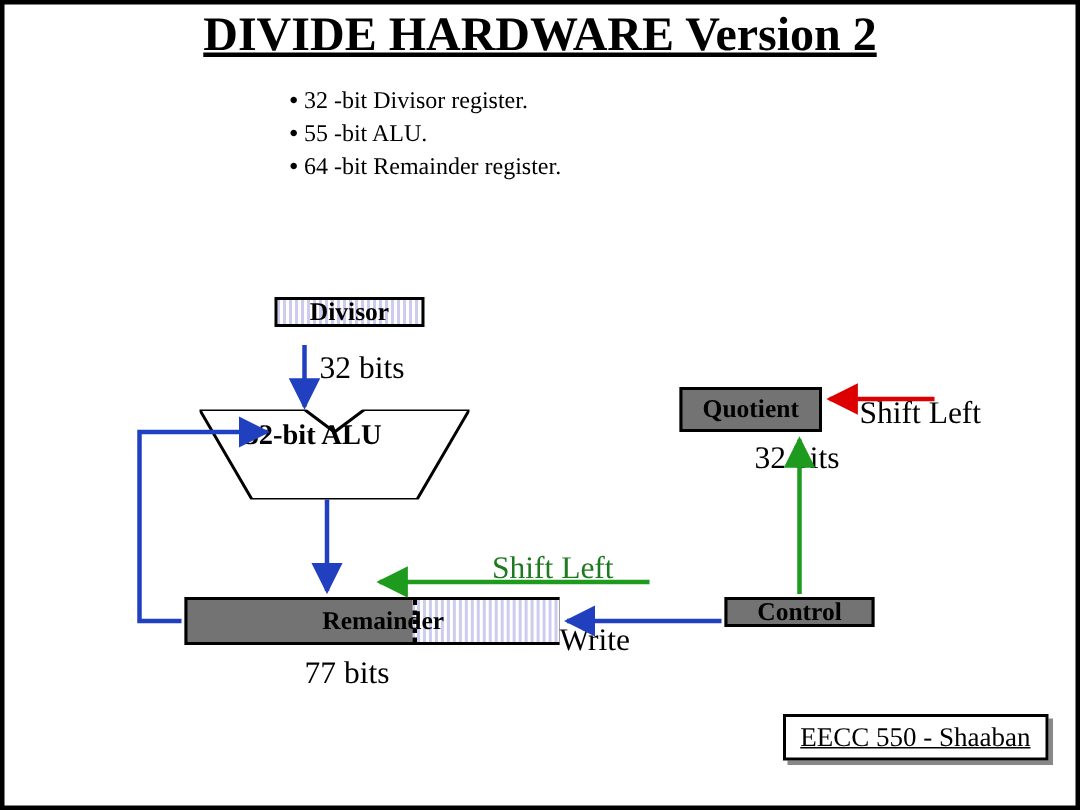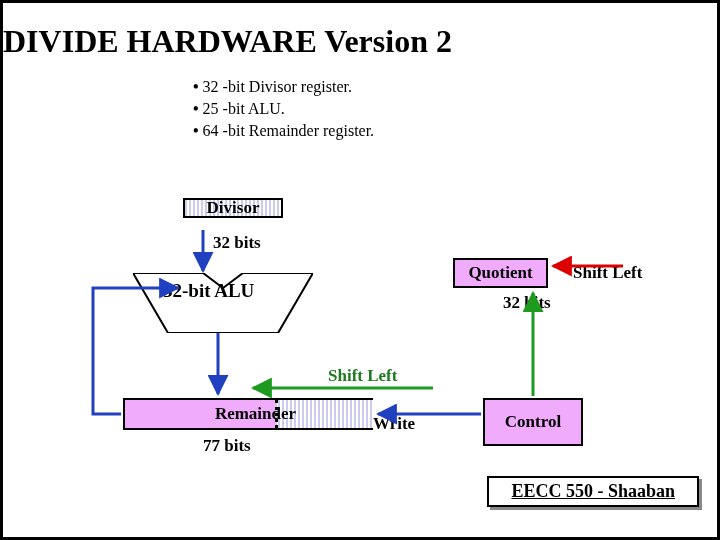--- a/index.html
+++ b/index.html
@@ -1,52 +1,52 @@
 <!DOCTYPE html>
 <html><head>
 <meta charset="utf-8">
 <style>
 *{margin:0;padding:0;box-sizing:border-box}
 body{font-family:"Times New Roman",serif;background:#fff}
 .slide{width:720px;height:540px;border:3px solid #000;position:relative;background:#fff}
-.title{font-size:32px;font-weight:bold;text-align:left;margin-top:20px;}
+.title{font-size:32px;font-weight:bold;text-align:center;margin-top:1px;text-decoration:underline}
 .bullets{margin:18px 0 0 190px;font-size:16px}
 .bullets li{list-style:none;margin:4px 0}
 .bullets li::before{content:"• ";font-weight:bold}
 .diagram{position:absolute;top:195px;left:0;width:720px;height:280px}
-.box{position:absolute;border:2px solid #000;background:#f0abfc;font-size:17px;font-weight:bold;display:flex;align-items:center;justify-content:center}
+.box{position:absolute;border:2px solid #000;background:#737373;font-size:17px;font-weight:bold;display:flex;align-items:center;justify-content:center}
 .divisor-box{left:180px;top:0;width:100px;height:20px;background:repeating-linear-gradient(90deg,#cce 0 2px,#fff 2px 4px)}
 .quotient-box{left:450px;top:60px;width:95px;height:30px}
 .remainder-box{left:120px;top:200px;width:250px;height:32px}
 .remainder-box::after{content:"";position:absolute;right:-2px;top:0;bottom:0;width:95px;border-left:3px dotted #000;background:repeating-linear-gradient(90deg,#cce 0 2px,#fff 2px 4px)}
 .rem-label{position:relative;z-index:2;margin-left:15px}
-.control-box{left:480px;top:200px;width:100px;height:48px}
+.control-box{left:480px;top:200px;width:100px;height:20px}
 .alu{position:absolute;left:130px;top:75px;width:180px;height:60px}
 .alu svg{position:absolute;top:0;left:0}
 .alu-label{position:absolute;top:7px;left:30px;font-size:19px;font-weight:bold}
-.lbl{position:absolute;font-size:17px;font-weight:bold}
+.lbl{position:absolute;font-size:21px;font-weight:normal}
 .lbl-32a{left:210px;top:35px}
 .lbl-32b{left:500px;top:95px}
 .lbl-64{left:200px;top:238px}
 .lbl-sl1{left:570px;top:65px}
 .lbl-sl2{left:325px;top:168px;color:#1e7a1e}
 .lbl-write{left:370px;top:216px}
-.footer-box{position:absolute;right:18px;bottom:30px;border:2px solid #000;background:#fff;padding:3px 22px;font-size:18px;font-weight:bold;box-shadow:3px 3px 0 #888;text-decoration:underline}
+.footer-box{position:absolute;right:18px;bottom:30px;border:2px solid #000;background:#fff;padding:3px 10px;font-size:18px;font-weight:normal;box-shadow:3px 3px 0 #888;text-decoration:underline}
 .footer-small{position:absolute;right:18px;bottom:10px;font-size:11px;font-weight:bold}
 .footer-small span{margin-left:10px}
 svg.arrows{position:absolute;top:0;left:0;pointer-events:none}
 </style>
 </head>
 <body>
 
 <div class="slide">
   <div class="title">DIVIDE HARDWARE Version 2</div>
   <ul class="bullets">
     <li>32 -bit Divisor register.</li>
-    <li>25 -bit ALU.</li>
+    <li>55 -bit ALU.</li>
     <li> 64 -bit Remainder register.</li>
   </ul>
 
   <div class="diagram">
     <div class="box divisor-box">
         <span>Divisor</span>
       </div>
     <div class="box quotient-box">
         <span>Quotient</span>
       </div>

